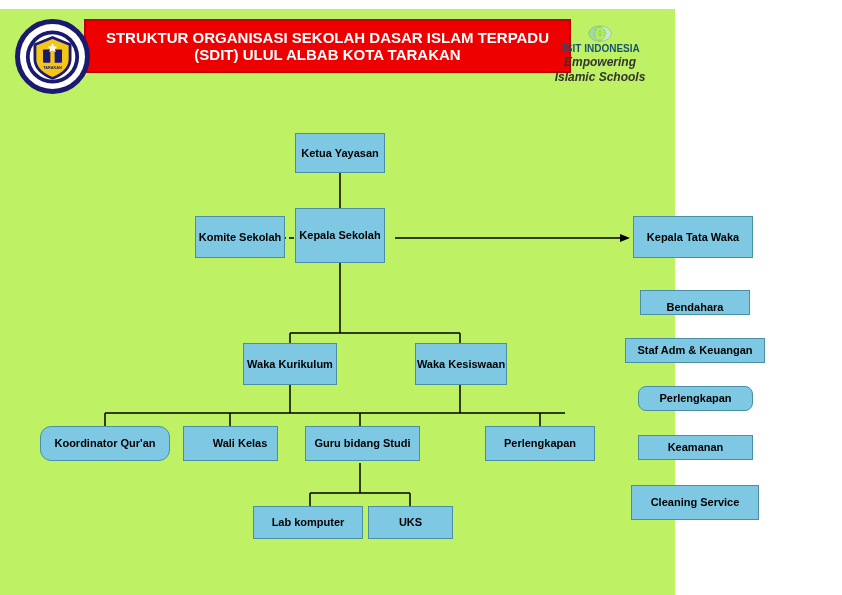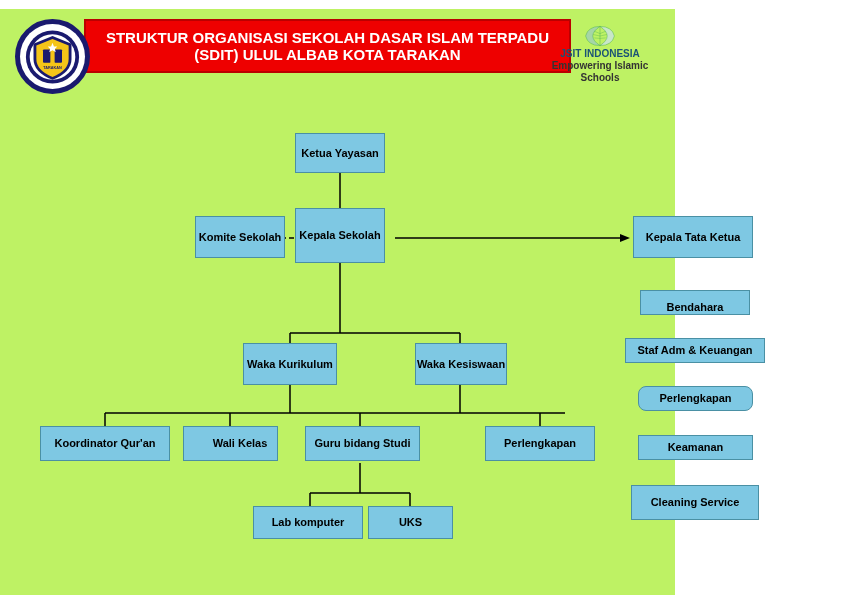--- a/index.html
+++ b/index.html
@@ -175,21 +175,21 @@
         <line x1="40" y1="5" x2="40" y2="45" stroke="#4caf50" stroke-width="1"></line>
         <line x1="40" y1="20" x2="52" y2="15" stroke="#4caf50" stroke-width="0.8"></line>
         <line x1="40" y1="25" x2="54" y2="22" stroke="#4caf50" stroke-width="0.8"></line>
         <line x1="40" y1="30" x2="52" y2="29" stroke="#4caf50" stroke-width="0.8"></line>
         <line x1="40" y1="20" x2="28" y2="15" stroke="#4caf50" stroke-width="0.8"></line>
         <line x1="40" y1="25" x2="26" y2="22" stroke="#4caf50" stroke-width="0.8"></line>
         <line x1="40" y1="30" x2="28" y2="29" stroke="#4caf50" stroke-width="0.8"></line>
       </svg>
       <div class="jsit-text">
         <div style="font-weight:bold; color:#1a5276; font-size:10px;">JSIT INDONESIA</div>
-        <div style="font-size:10px; color:#333;">Empowering Islamic Schools</div>
+        <div style="font-style:italic; font-size:12px; color:#333;">Empowering Islamic Schools</div>
       </div>
     </div>
   </div>
 
   <div class="org-container">
 
     <svg class="lines-svg">
 
       <line x1="330" y1="95" x2="330" y2="130" stroke="#000" stroke-width="1.5"></line>
 
@@ -251,21 +251,21 @@
 Sekolah</span>
     </div>
 
     <div class="box" style="left:285px; top:130px; width:90px; height:55px;">
       <span>Kepala
 Sekolah</span>
     </div>
 
     <div class="box" style="left:623px; top:138px; width:120px; height:42px;">
       <span>Kepala
-Tata Ketua</span>
+Tata Waka</span>
     </div>
 
     <div class="box" style="left:630px; top:212px; width:110px; height:25px;align-items:flex-end;">
       <span>Bendahara</span>
     </div>
 
     <div class="box" style="left:615px; top:260px; width:140px; height:25px;">
       <span>Staf Adm &amp; Keuangan</span>
     </div>
 
@@ -284,21 +284,21 @@
     <div class="box" style="left:233px; top:265px; width:94px; height:42px;">
       <span>Waka
 Kurikulum</span>
     </div>
 
     <div class="box" style="left:405px; top:265px; width:92px; height:42px;">
       <span>Waka
 Kesiswaan</span>
     </div>
 
-    <div class="box" style="left:30px; top:348px; width:130px; height:35px;">
+    <div class="box" style="left:30px; top:348px; width:130px; height:35px;border-radius:11px;">
       <span>Koordinator Qur'an</span>
     </div>
 
     <div class="box" style="left:173px; top:348px; width:95px; height:35px;padding-left:19px;">
       <span>Wali Kelas</span>
     </div>
 
     <div class="box" style="left:295px; top:348px; width:115px; height:35px;">
       <span>Guru bidang Studi</span>
     </div>

